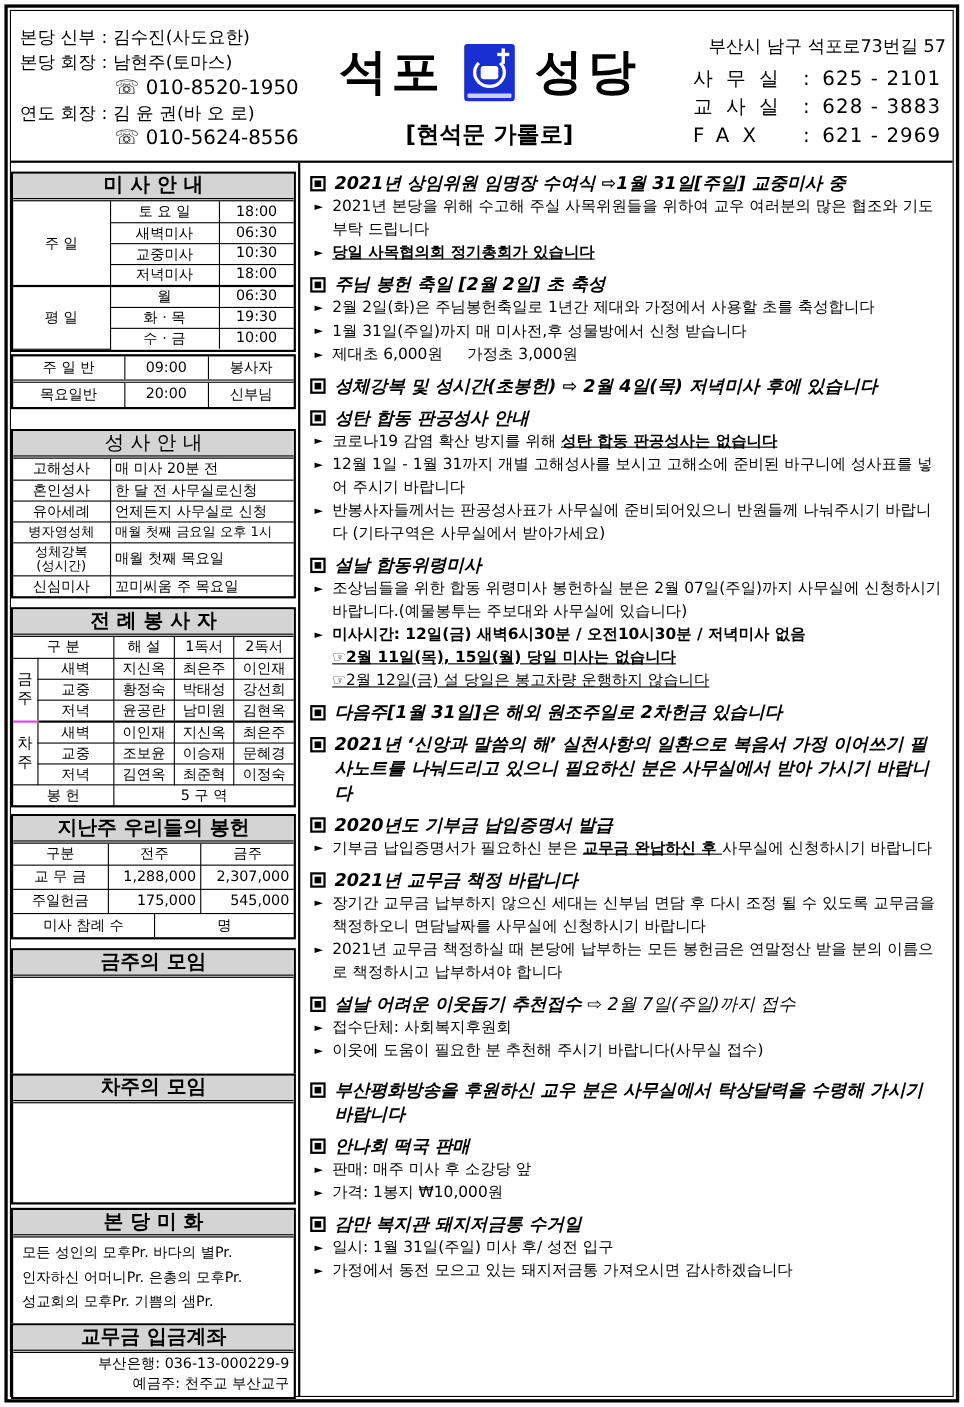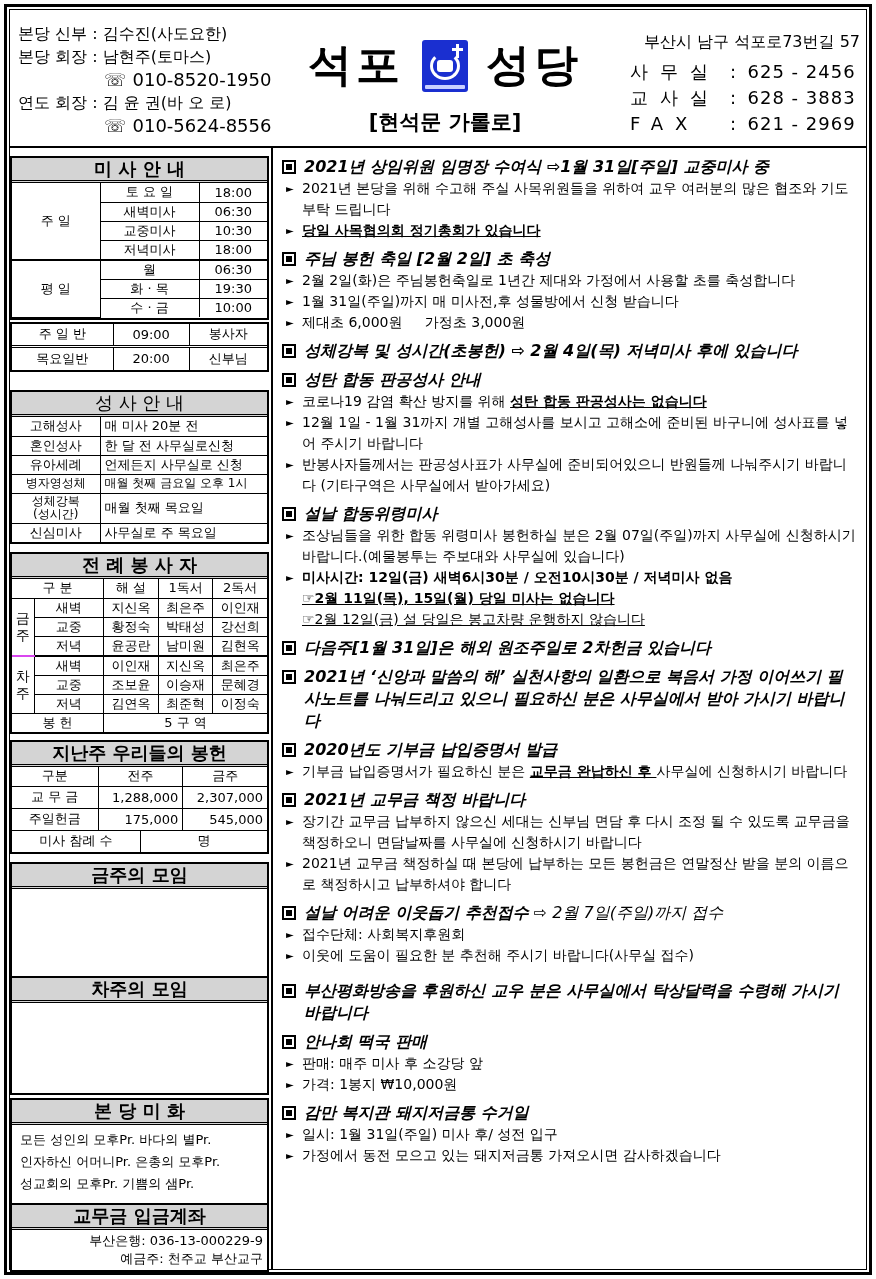--- a/index.html
+++ b/index.html
@@ -118,21 +118,21 @@
     </div>
     <div class="subtitle">[현석문 가롤로]</div>
   </div>
 
   <div class="hdr-right">
     <div class="addr">부산시 남구 석포로73번길 57</div>
     <div class="contacts">
       <div class="contact">
         <span class="lbl">사무실</span>
           <span>:&nbsp;&nbsp;</span>
-          <span class="val">625 - 2456</span>
+          <span class="val">625 - 2101</span>
       </div>
       <div class="contact">
         <span class="lbl">교사실</span>
           <span>:&nbsp;&nbsp;</span>
           <span class="val">628 - 3883</span>
       </div>
       <div class="contact">
         <span class="lbl">FAX</span>
           <span>:&nbsp;&nbsp;</span>
           <span class="val">621 - 2969</span>
@@ -222,21 +222,21 @@
           </tr>
       <tr>
             <td style="height:30px;line-height:13px;font-size:12px;">
             <div>성체강복</div>
             <div>(성시간)</div>
             </td>
           <td class="l">매월 첫째 목요일</td>
           </tr>
       <tr>
             <td>신심미사</td>
-            <td class="l">사무실로 주 목요일</td>
+            <td class="l">꼬미씨움 주 목요일</td>
           </tr>
     </tbody>
       </table>
   </div>
 
   <div class="box" style="top:402px;">
     <div class="box-head">전 례 봉 사 자</div>
     <table>
       <tbody>
           <tr>

